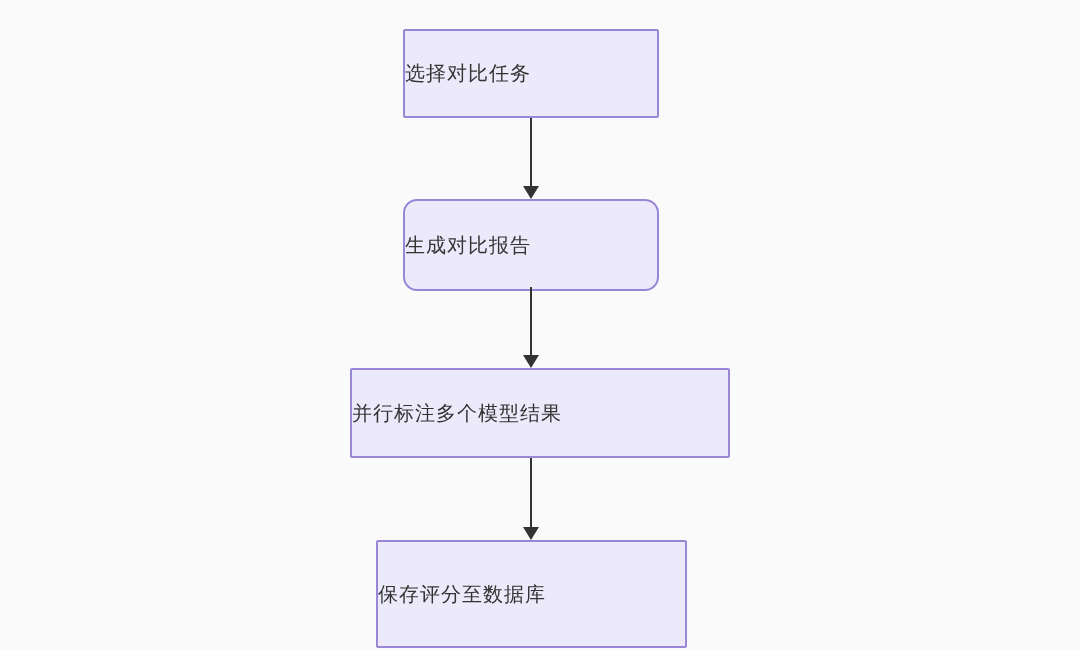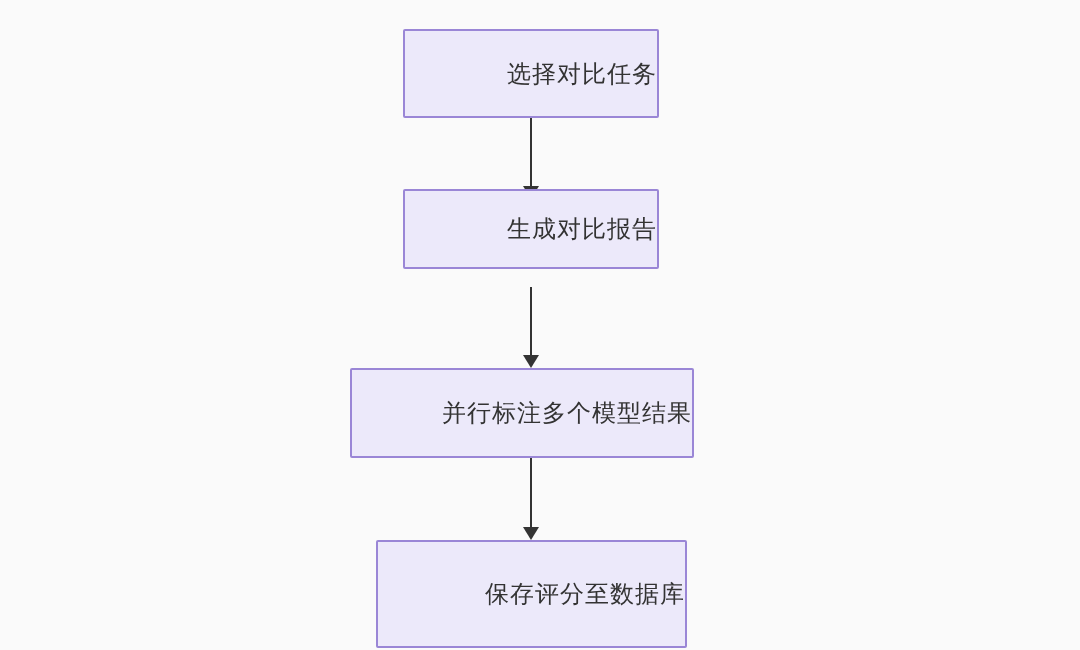--- a/index.html
+++ b/index.html
@@ -24,29 +24,29 @@
     background: var(--bg);
   }
   .node {
     position: absolute;
     box-sizing: border-box;
     background: var(--node-fill);
     border: 2px solid var(--node-border);
     border-radius: 2px;
     display: flex;
     align-items: center;
-    justify-content: flex-end;
+    justify-content: flex-start;
     color: var(--text-color);
-    font-size: 24px;
+    font-size: 20px;
     letter-spacing: 1px;
     white-space: nowrap;
   }
   .node-1 { left: 403px; top:  29px; width: 256px; height: 89px; }
-  .node-2 { left: 403px; top: 189px; width: 256px; height: 80px; }
-  .node-3 { left: 350px; top: 368px; width: 344px; height: 90px; }
+  .node-2 { left: 403px; top: 199px; width: 256px; height: 92px; border-radius: 14px; }
+  .node-3 { left: 350px; top: 368px; width: 380px; height: 90px; }
   .node-4 { left: 376px; top: 540px; width: 311px; height: 108px; }
   .edge {
     position: absolute;
     width: 16px;
     display: flex;
     flex-direction: column;
     align-items: center;
   }
   .edge-1 { left: 523px; top: 118px; height: 81px; }
   .edge-2 { left: 523px; top: 287px; height: 81px; }

